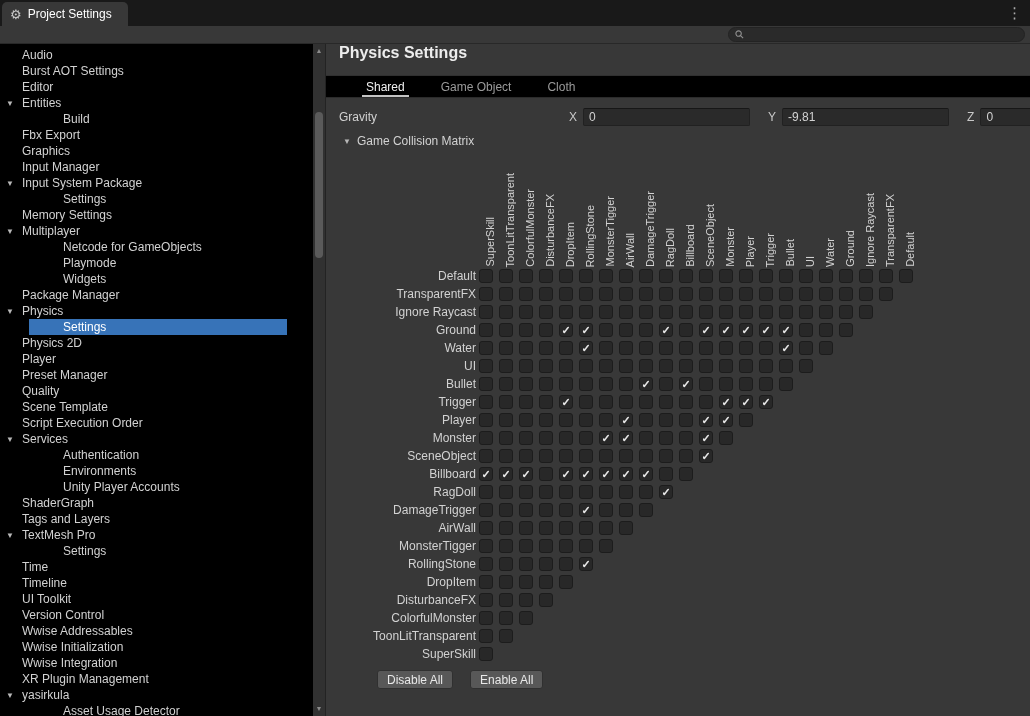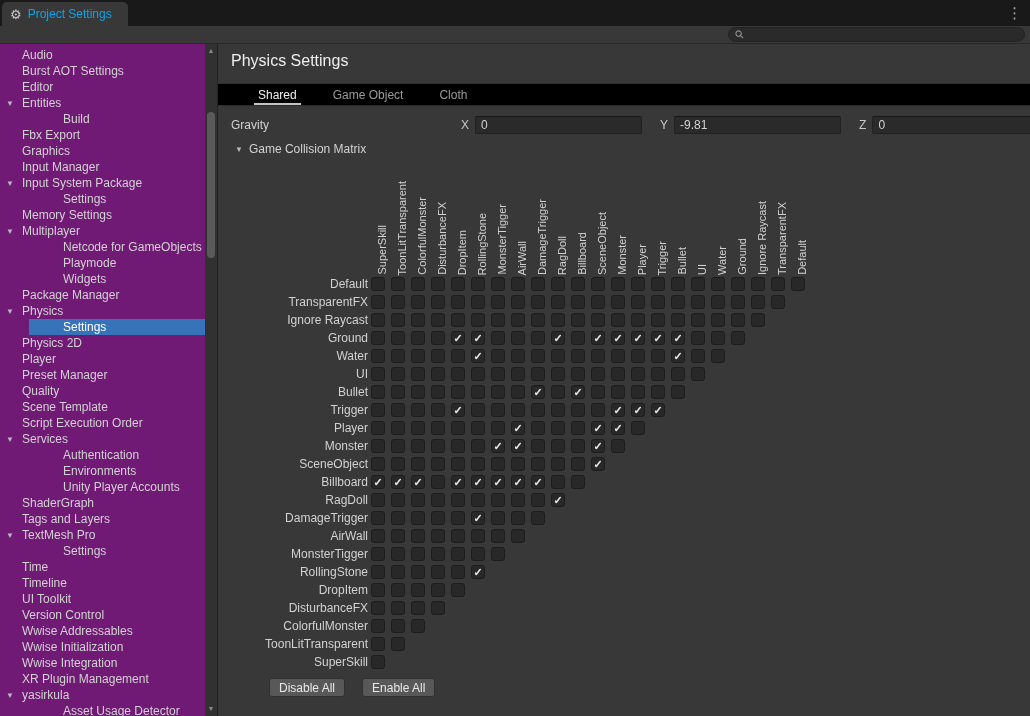--- a/index.html
+++ b/index.html
@@ -4,54 +4,54 @@
 <style>
   * { margin:0; padding:0; box-sizing:border-box; }
   html,body { width:1030px; height:716px; overflow:hidden; background:#383838;
     font-family:"Liberation Sans", sans-serif; font-size:12px; color:#D2D2D2; }
 
   
   .titlebar { height:26px; background:#191919; display:flex; align-items:flex-end; position:relative; }
   .win-tab { height:24px; margin-left:2px; background:#383838; border-radius:5px 5px 0 0;
     display:flex; align-items:center; gap:6px; padding:0 16px 0 8px; cursor:pointer; }
   .gear-ic { font-size:13px; color:#C8C8C8; }
-  .win-tab-title { color:#0ea5e9; }
+  .win-tab-title { color:#ffffff; }
   .kebab { position:absolute; right:8px; top:4px; color:#ABABAB; font-size:15px; cursor:pointer; }
 
   
   .toolbar { height:18px; background:#383838; border-bottom:1px solid #282828;
     display:flex; justify-content:flex-end; align-items:center; padding-right:5px; }
   .searchbox { width:297px; height:15px; background:#2A2A2A; border:1px solid #232323;
     border-radius:8px; display:flex; align-items:center; padding:0 6px; gap:4px; }
   .searchbox svg { flex:none; }
   .searchbox input { flex:1; background:transparent; border:none; outline:none;
     color:#D2D2D2; font-size:11px; font-family:inherit; height:12px; }
 
   .body-row { display:flex; height:672px; }
 
   
-  .sidebar { width:218px; background:#701a75; border-right:1px solid #232323;
+  .sidebar { width:326px; background:#000000; border-right:1px solid #232323;
     position:relative; overflow:hidden; flex:none; }
   .sb-list { padding-top:3px; }
   .sb-item { height:16px; line-height:16px; position:relative; cursor:pointer;
     white-space:nowrap; color:#D2D2D2; }
   .sb-item.ind0 { padding-left:22px; }
   .sb-item.ind1 { padding-left:34px;margin-left:29px; }
   .sb-tri { position:absolute; left:6px; top:1px; font-size:8px; color:#B8B8B8; }
   .sb-item.selected { background:#3773B8; color:#FFFFFF; width:258px; }
   .sb-scrollbar { position:absolute; right:0; top:0; width:12px; height:100%; background:#313131; }
   .sb-arrow { position:absolute; left:0; width:12px; height:10px; font-size:7px;
     color:#8A8A8A; text-align:center; line-height:10px; cursor:pointer; }
   .sb-arrow.up { top:2px; } .sb-arrow.down { bottom:2px; }
   .sb-thumb { position:absolute; left:2px; width:8px; top:68px; height:146px;
     background:#5A5A5A; border-radius:4px; cursor:pointer; }
 
   
   .main { flex:1; position:relative; overflow:hidden; }
-  .page-title { font-size:16px; font-weight:normal; color:#EDEDED; margin:8px 0 0 13px; }
+  .page-title { font-size:16px; font-weight:bold; color:#EDEDED; margin:0 0 0 13px; }
   .tabbar { margin-top:13px; height:23px; background:#000000; border-top:1px solid #303030;
     border-bottom:1px solid #2B2B2B; display:flex; align-items:stretch; padding-left:26px; gap:8px; }
   .tab { padding:0 14px; display:flex; align-items:center; color:#9B9B9B; cursor:pointer; position:relative; }
   .tab.selected { color:#F0F0F0; }
   .tab.selected::after { content:""; position:absolute; left:10px; right:10px; bottom:0;
     height:2px; background:#C4C4C4; }
 
   .content { padding:0 23px 0 13px; }
   .gravity-row { margin-top:10px; height:18px; display:flex; align-items:center; }
   .g-label { width:230px; flex:none; }

